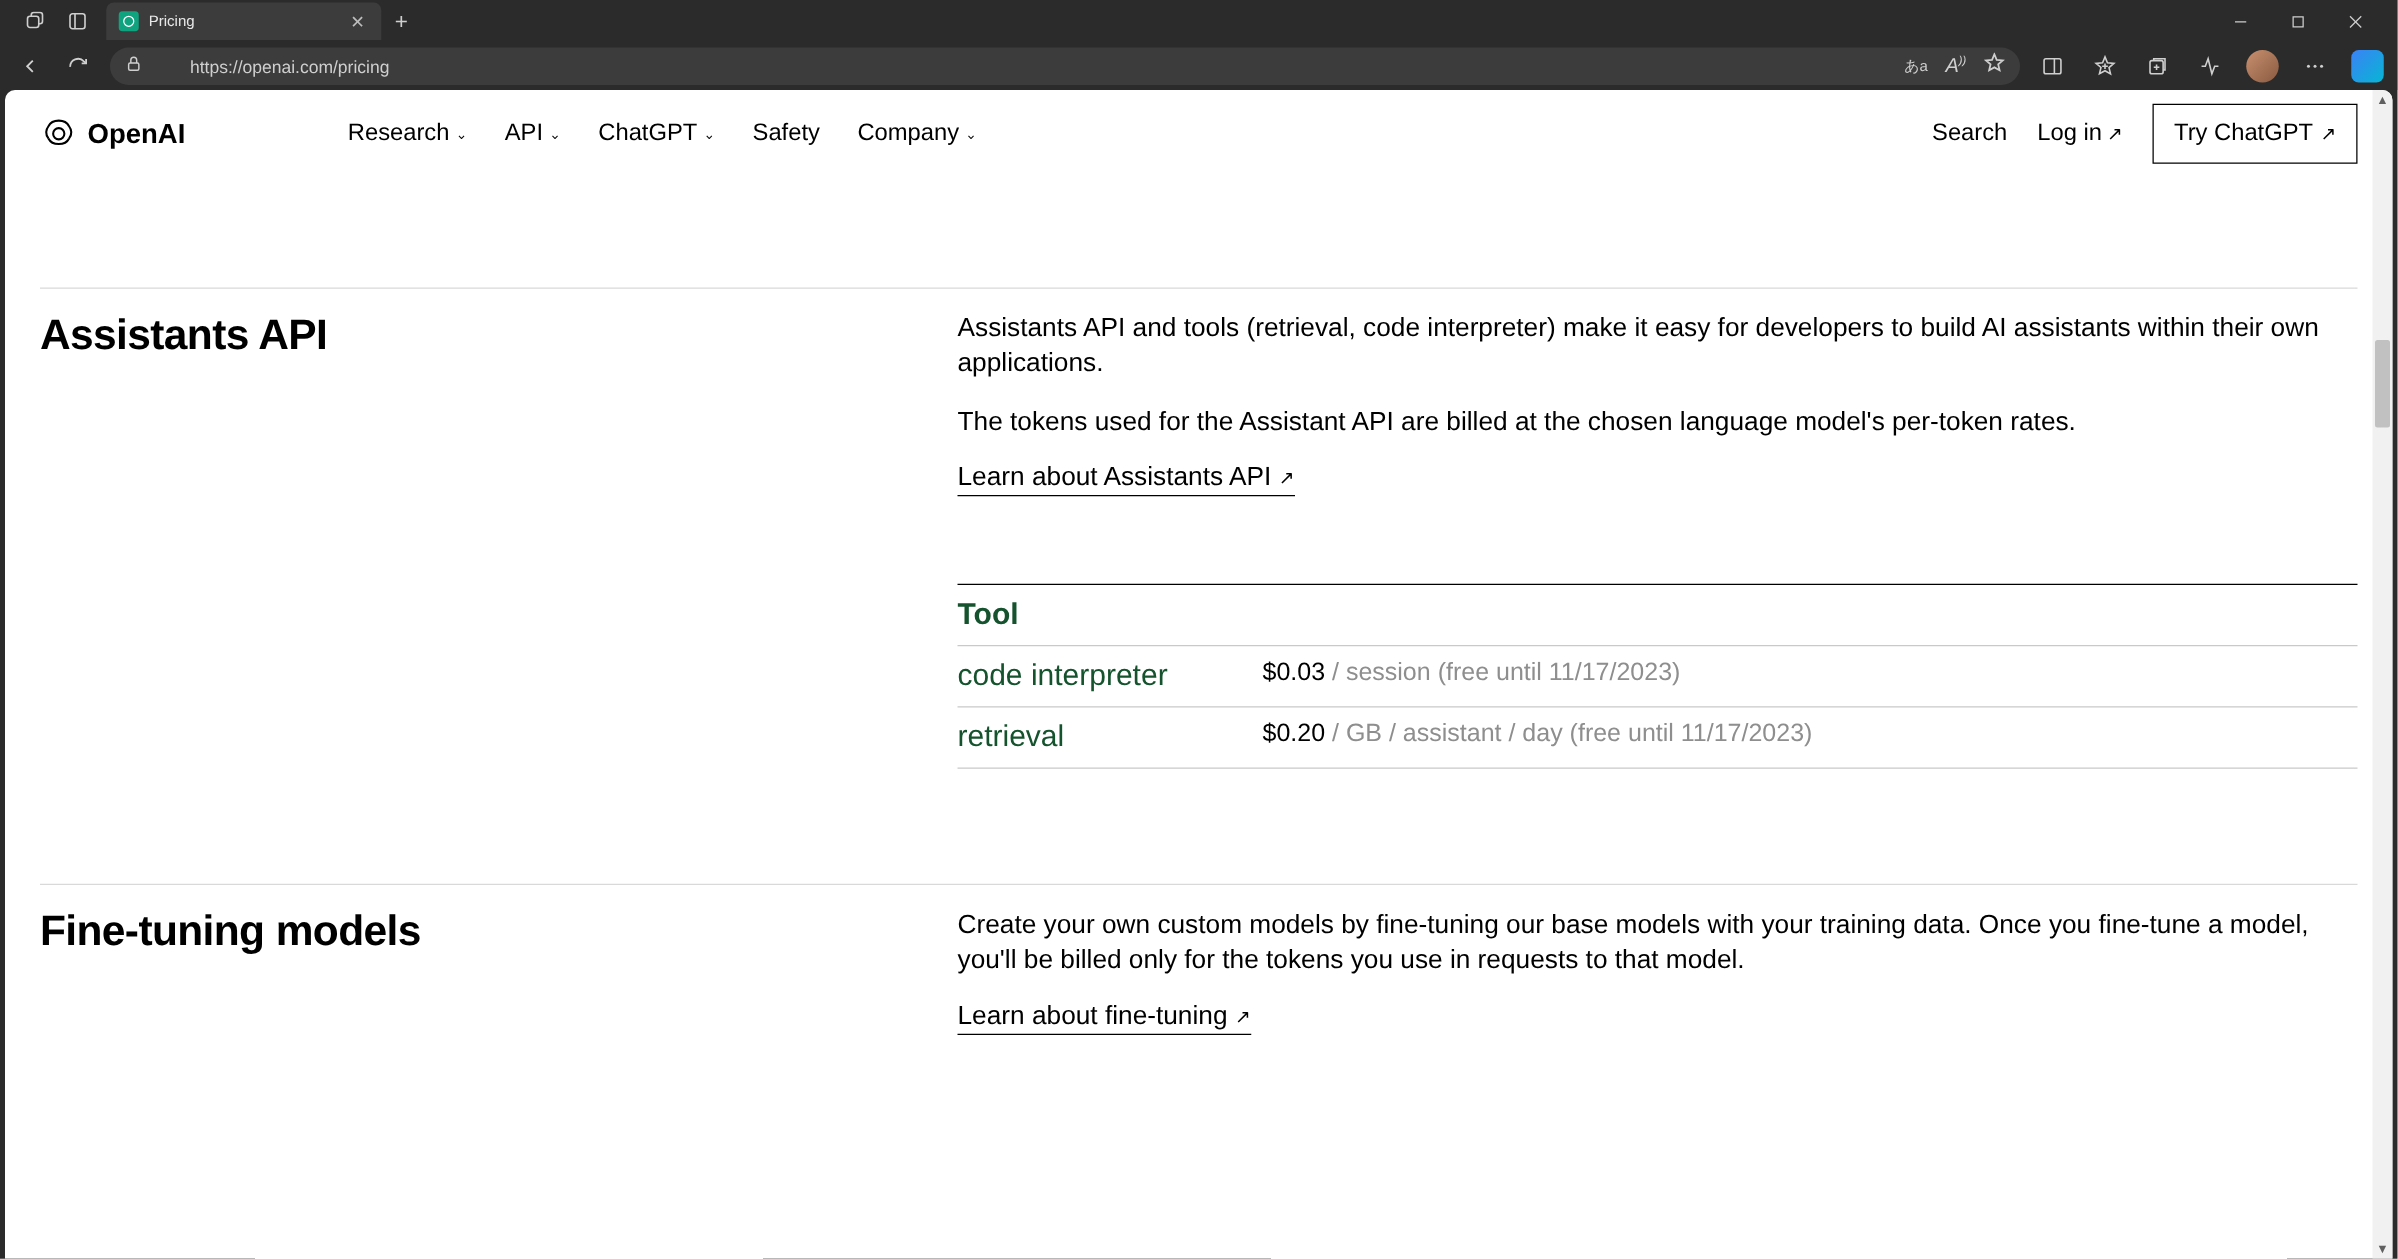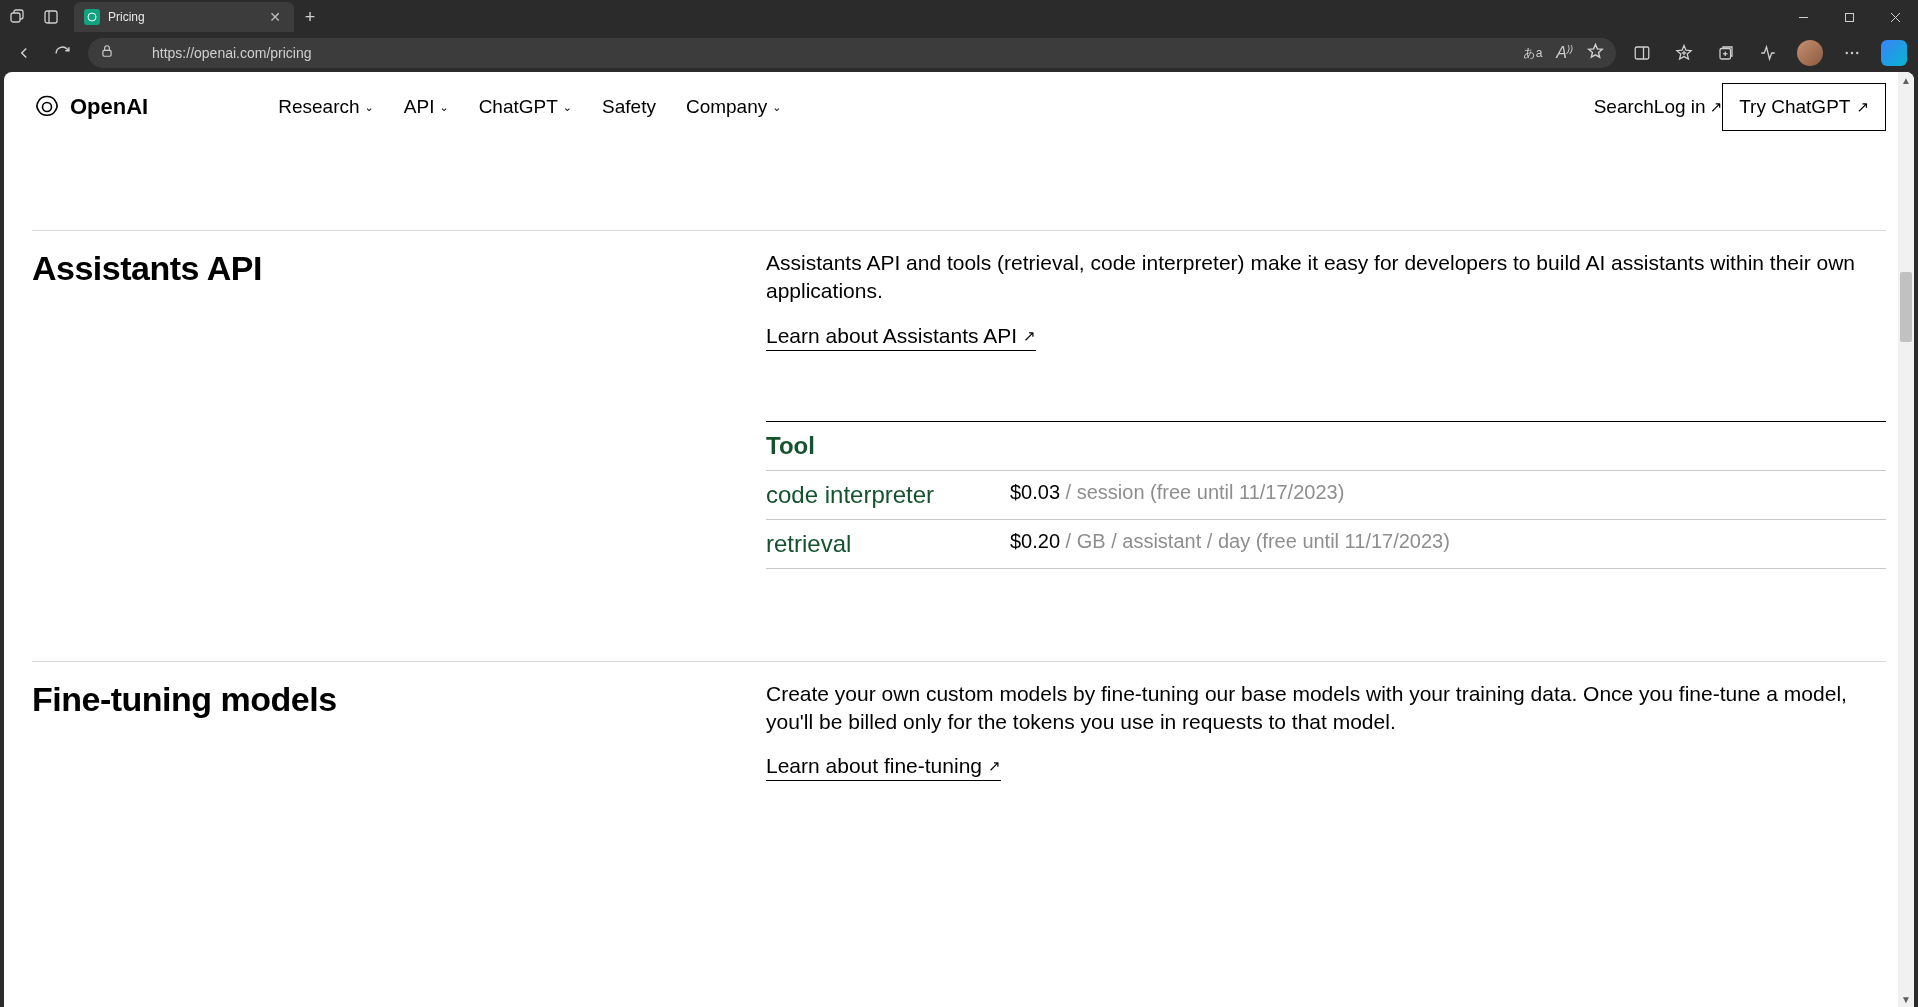--- a/index.html
+++ b/index.html
@@ -1,20 +1,20 @@
 <!DOCTYPE html>
 <html><head>
 <meta charset="utf-8">
 <style>
 * { margin: 0; padding: 0; box-sizing: border-box; }
 body { font-family: -apple-system, BlinkMacSystemFont, "Segoe UI", Helvetica, Arial, sans-serif; background: #2b2b2b; width: 1918px; height: 1007px; overflow: hidden; }
 
 
 .browser-chrome { background: #2b2b2b; }
-.titlebar { height: 34px; display: flex; align-items: center; padding: 0 0; }
+.titlebar { height: 34px; display: flex; align-items: center; padding: 0 11px; }
 .tb-icon { width: 34px; height: 34px; display: flex; align-items: center; justify-content: center; color: #cfcfcf; }
 .tab { display: flex; align-items: center; height: 30px; background: #3c3c3c; border-radius: 6px 6px 0 0; padding: 0 10px; margin-left: 6px; min-width: 220px; }
 .tab-favicon { width: 16px; height: 16px; background: #10a37f; border-radius: 3px; display: flex; align-items: center; justify-content: center; margin-right: 8px; }
 .tab-favicon svg { width: 12px; height: 12px; }
 .tab-title { color: #e8e8e8; font-size: 12px; flex: 1; }
 .tab-close { color: #bdbdbd; font-size: 14px; width: 18px; text-align: center; }
 .new-tab { color: #cfcfcf; font-size: 18px; width: 32px; text-align: center; }
 .window-controls { margin-left: auto; display: flex; }
 .win-btn { width: 46px; height: 34px; display: flex; align-items: center; justify-content: center; color: #cfcfcf; }
 
@@ -32,21 +32,21 @@
 .viewport { position: relative; background: #fff; height: 935px; border-radius: 8px 8px 0 0; margin: 0 4px; overflow: hidden; }
 .page-scroll { height: 100%; overflow: hidden; }
 
 .site-header { height: 70px; display: flex; align-items: center; padding: 0 28px; }
 .brand { display: flex; align-items: center; gap: 8px; }
 .brand svg { width: 30px; height: 30px; }
 .brand-name { font-size: 22px; font-weight: 700; color: #000; }
 .main-nav { display: flex; gap: 30px; margin-left: 130px; }
 .nav-item { display: flex; align-items: center; gap: 5px; font-size: 19px; color: #000; }
 .chev { font-size: 11px; }
-.header-right { margin-left: auto; display: flex; align-items: center; }
+.header-right { margin-left: auto; display: flex; align-items: center; gap: 24px; }
 .hr-link { font-size: 19px; color: #000; display: flex; align-items: center; gap: 4px; }
 .ext-arrow { font-size: 15px; }
 .try-btn { border: 1.5px solid #000; padding: 12px 16px; font-size: 19px; display: flex; align-items: center; gap: 6px; }
 
 .content { padding: 0 28px; }
 .divider-row { border-top: 1px solid #d9d9d9; margin-top: 88px; }
 .section { display: flex; padding-top: 18px; }
 .sec-left { width: 734px; flex-shrink: 0; }
 .sec-title { font-size: 34px; font-weight: 700; color: #000; letter-spacing: -0.5px; }
 .sec-right { flex: 1; }
@@ -234,20 +234,21 @@
     </div>
 
     <div class="content">
       <div class="divider-row"></div>
       <div class="section">
         <div class="sec-left">
           <h2 class="sec-title">Assistants API</h2>
         </div>
         <div class="sec-right">
           <p class="body-text">Assistants API and tools (retrieval, code interpreter) make it easy for developers to build AI assistants within their own applications.</p>
+          <p class="body-text">The tokens used for the Assistant API are billed at the chosen language model's per-token rates.</p>
           <a class="link-underline">
               <span>Learn about Assistants API</span>
               <span class="ext-arrow">↗</span>
             </a>
 
           <div class="price-table">
             <div class="pt-row header">
               <div class="pt-c1">Tool</div>
             </div>
             <div class="pt-row">

